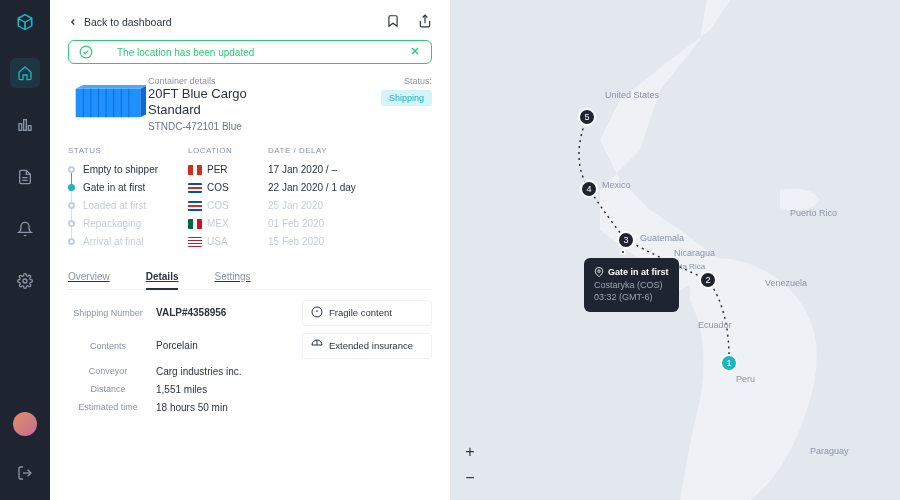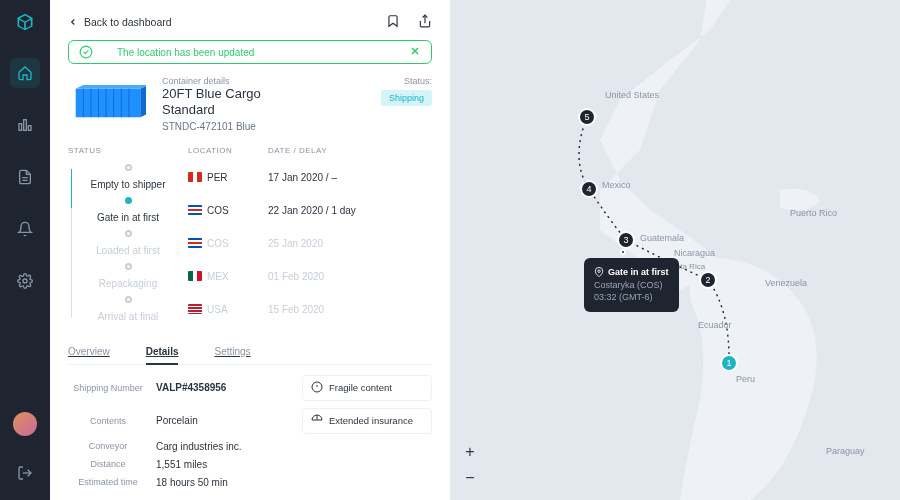--- a/index.html
+++ b/index.html
@@ -11,33 +11,33 @@
   .sidebar .spacer { flex: 1; }
   .sidebar .avatar { width: 24px; height: 24px; border-radius: 50%; background: linear-gradient(135deg,#e28f5d,#c46b9c); }
   .panel { width: 400px; background: #fff; display: flex; flex-direction: column; padding: 14px 18px 10px 18px; font-size: 10px; color: #2c3440; overflow: hidden; }
   .panel-header { display: flex; align-items: center; gap: 8px; margin-bottom: 10px; }
   .panel-header .back { font-size: 10.5px; color: #2c3440; cursor: pointer; display: flex; align-items: center; gap: 6px; }
   .panel-header .spacer { flex: 1; }
   .panel-header .ico-btn { color: #2c3440; cursor: pointer; }
   .notice { border: 1px solid #2ecc71; border-radius: 6px; padding: 4px 10px; display: flex; align-items: center; gap: 24px; color: #2ecc71; font-size: 10px; margin-bottom: 12px; }
   .notice .spacer { flex: 1; }
   .notice .close { color: #2ecc71; cursor: pointer; }
-  .container-card { display: flex; gap: 14px; margin-bottom: 14px; }
+  .container-card { display: flex; margin-bottom: 14px; }
   .container-img { width: 80px; height: 54px; display: flex; align-items: center; justify-content: center; }
   .container-svg { width: 76px; height: 40px; }
   .container-meta .eyebrow { font-size: 9px; color: #8a94a6; }
   .container-meta .name { font-size: 13px; font-weight: 400; line-height: 1.25; }
   .container-meta .code { font-size: 10px; color: #6b7688; margin-top: 2px; }
   .status-block { margin-left: auto; text-align: right; }
   .status-block .eyebrow { font-size: 9px; color: #8a94a6; display:block; margin-bottom:4px; }
   .status-badge { display: inline-block; background: #d4f4f9; color: #1db5c4; font-size: 9px; padding: 3px 8px; border-radius: 3px; }
   .section-title { font-size: 10px; color: #2c3440; font-weight: 600; margin-bottom: 6px; }
   .route-headers { display: grid; grid-template-columns: 120px 80px 1fr; font-size: 8px; letter-spacing: 0.5px; color: #8a94a6; text-transform: uppercase; margin-bottom: 6px; }
   .route-row { display: grid; grid-template-columns: 120px 80px 1fr; font-size: 10px; padding: 3.5px 0; align-items: center; position: relative; }
-  .route-row .status-cell { display: flex; align-items: center; gap: 8px; flex-direction: column; }
+  .route-row .status-cell { display: flex; align-items: center; gap: 8px; }
   .route-dot { width: 7px; height: 7px; border-radius: 50%; border: 2px solid #c6ced9; background: #fff; flex-shrink: 0; position: relative; z-index: 2; }
   .route-row.active .route-dot { border-color: #1db5c4; background: #1db5c4; }
   .route-row.future .status-text, .route-row.future .loc, .route-row.future .date { color: #c6ced9; }
   .loc { display: flex; align-items: center; gap: 5px; }
   .flag { width: 14px; height: 10px; border-radius: 1px; display: inline-block; }
   .route-wrap { position: relative; margin-bottom: 14px; }
   .route-line { position: absolute; left: 3px; top: 8px; bottom: 8px; width: 1px; background: linear-gradient(to bottom, #1db5c4 0%, #1db5c4 26%, #dbe1ea 26%, #dbe1ea 100%); z-index: 1; }
   .tabs { display: flex; gap: 36px; border-bottom: 1px solid #eef1f5; font-size: 10px; text-decoration: underline; }
   .tab { padding: 6px 0; color: #8a94a6; cursor: pointer; }
   .tab.active { color: #2c3440; border-bottom: 2px solid #2c3440; margin-bottom: -1px; font-weight: 600; }
@@ -289,21 +289,21 @@
   </svg>
 
   <span class="country-label" style="left:155px;top:90px">United States</span>
   <span class="country-label" style="left:152px;top:180px">Mexico</span>
   <span class="country-label" style="left:190px;top:233px">Guatemala</span>
   <span class="country-label" style="left:224px;top:248px">Nicaragua</span>
   <span class="country-label" style="left:216px;top:262px;font-size:8px">Costa Rica</span>
   <span class="country-label" style="left:315px;top:278px">Venezuela</span>
   <span class="country-label" style="left:248px;top:320px">Ecuador</span>
   <span class="country-label" style="left:286px;top:374px">Peru</span>
-  <span class="country-label" style="left:376px;top:446px">Paraguay</span>
+  <span class="country-label" style="left:360px;top:446px">Paraguay</span>
   <span class="country-label" style="left:340px;top:208px">Puerto Rico</span>
 
   <div id="map-pins">
       <div class="map-pin" style="left: 128px; top: 108px;">5</div>
       <div class="map-pin" style="left: 130px; top: 180px;">4</div>
       <div class="map-pin" style="left: 167px; top: 231px;">3</div>
       <div class="map-pin" style="left: 249px; top: 271px;">2</div>
       <div class="map-pin current" style="left: 270px; top: 354px;">1</div>
     </div>
   <div class="map-dot" style="left:170px;top:249px"></div>

